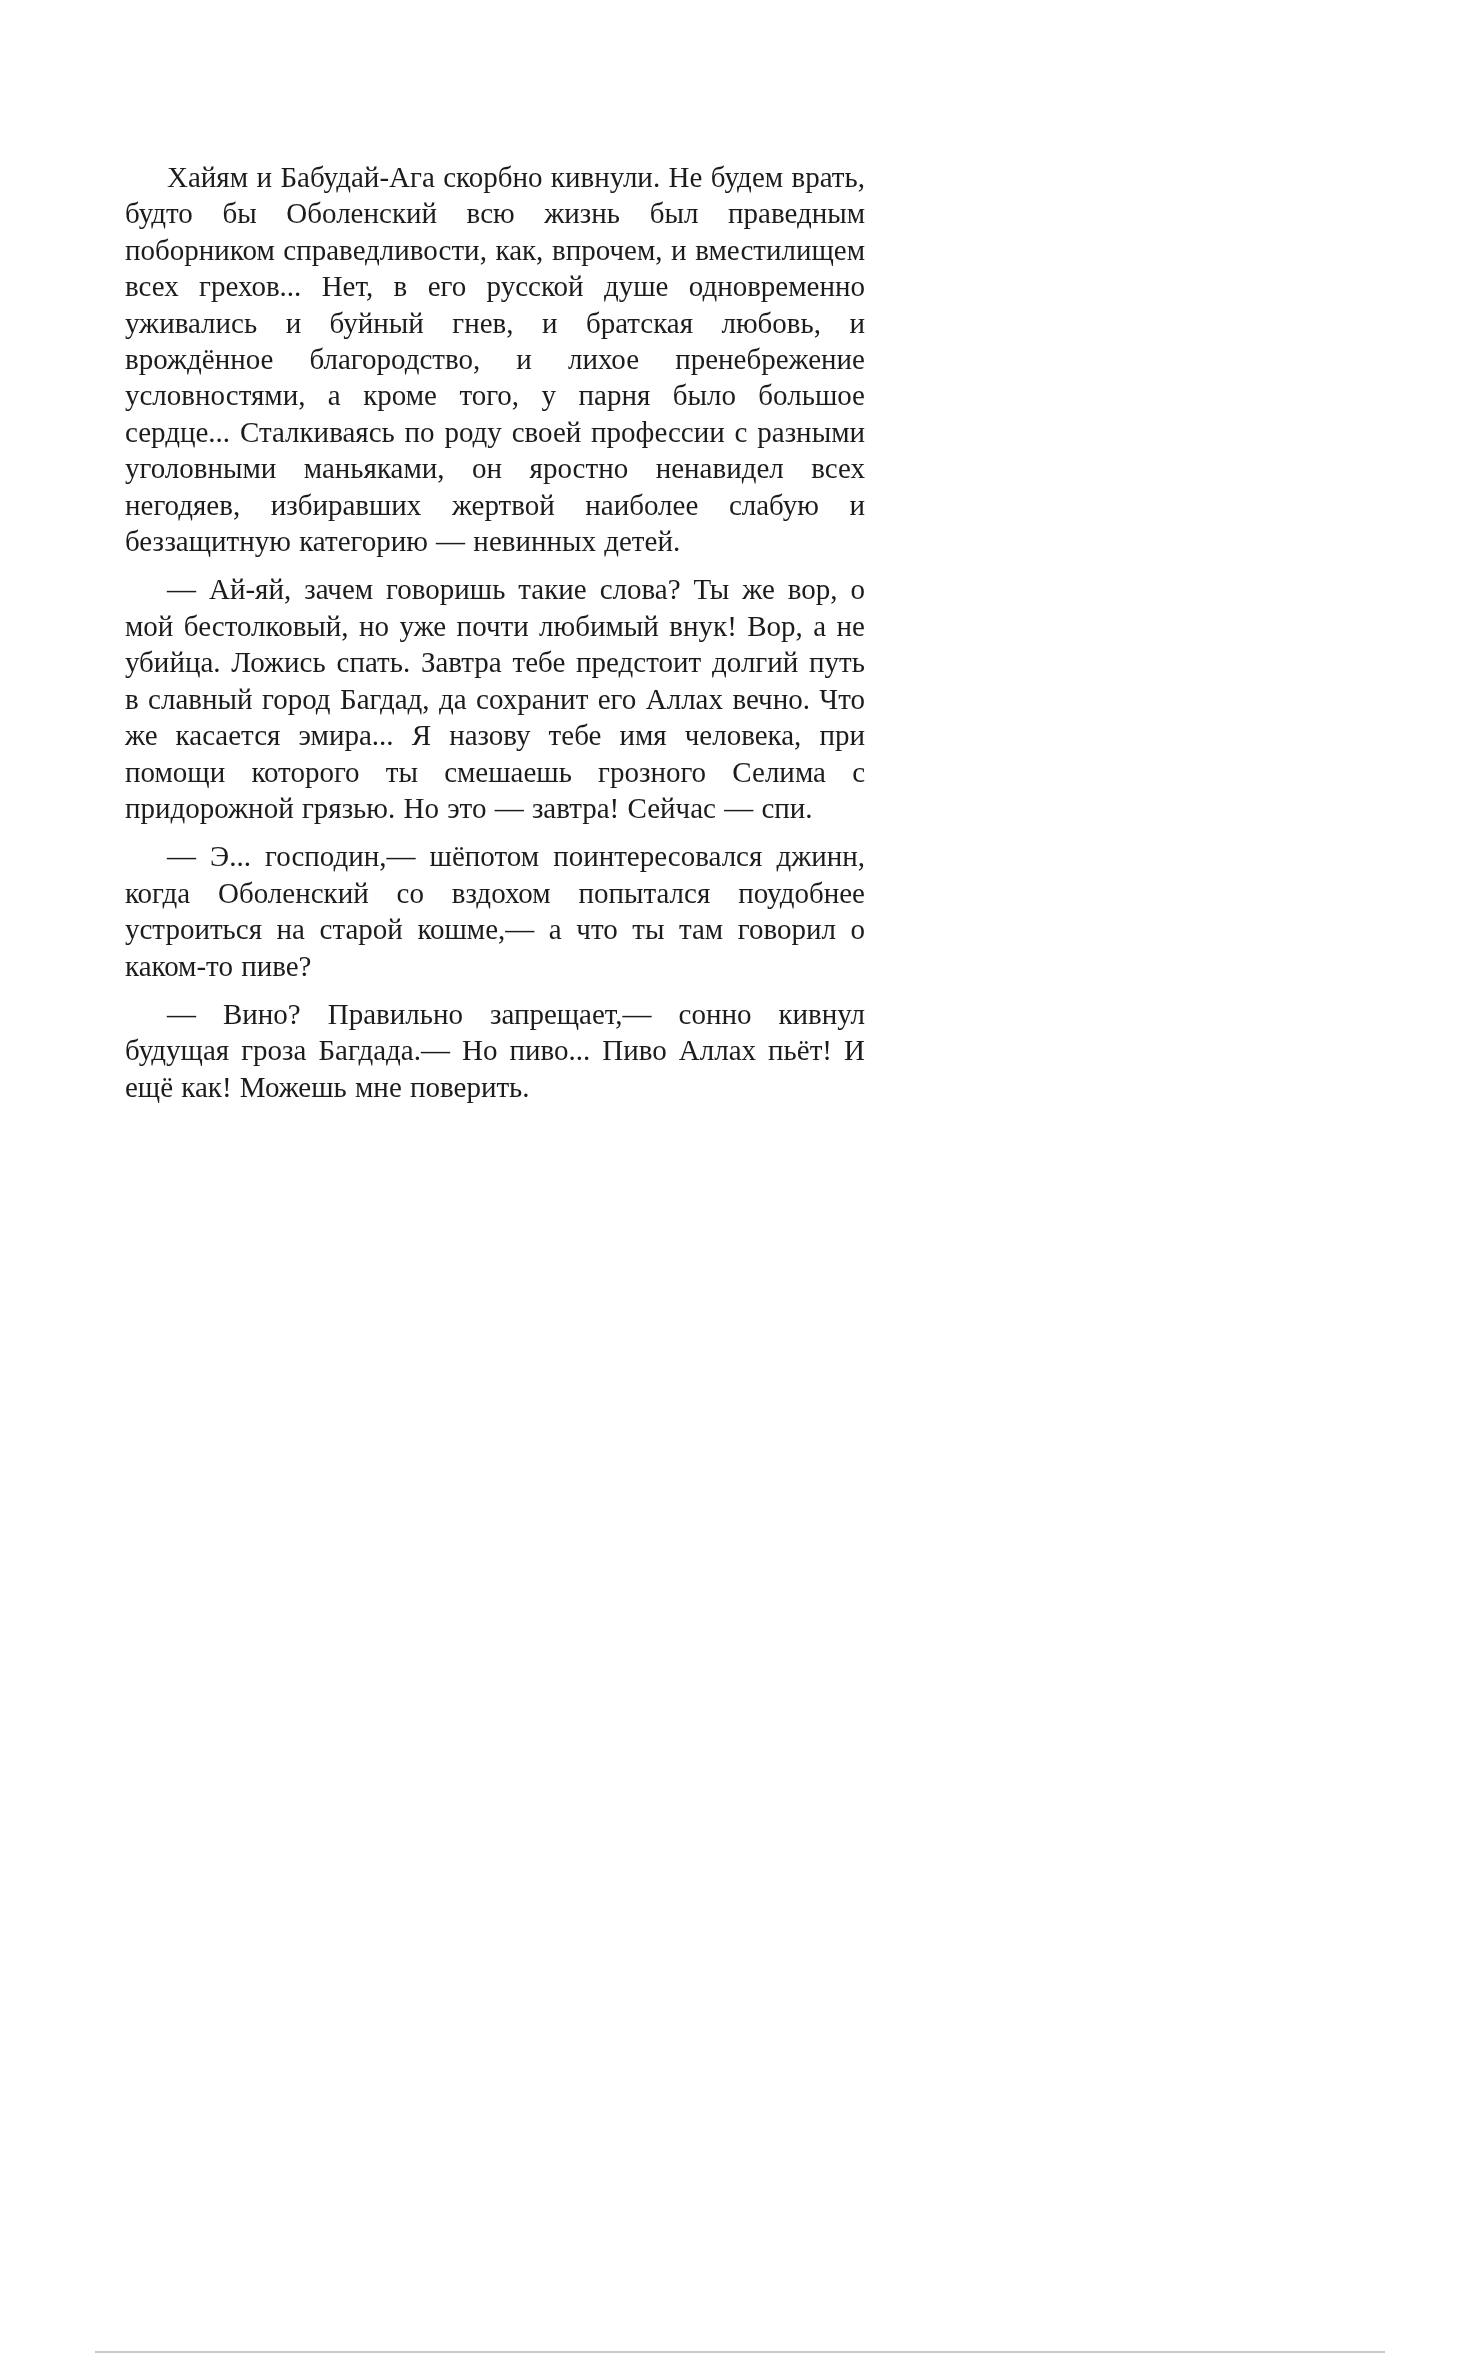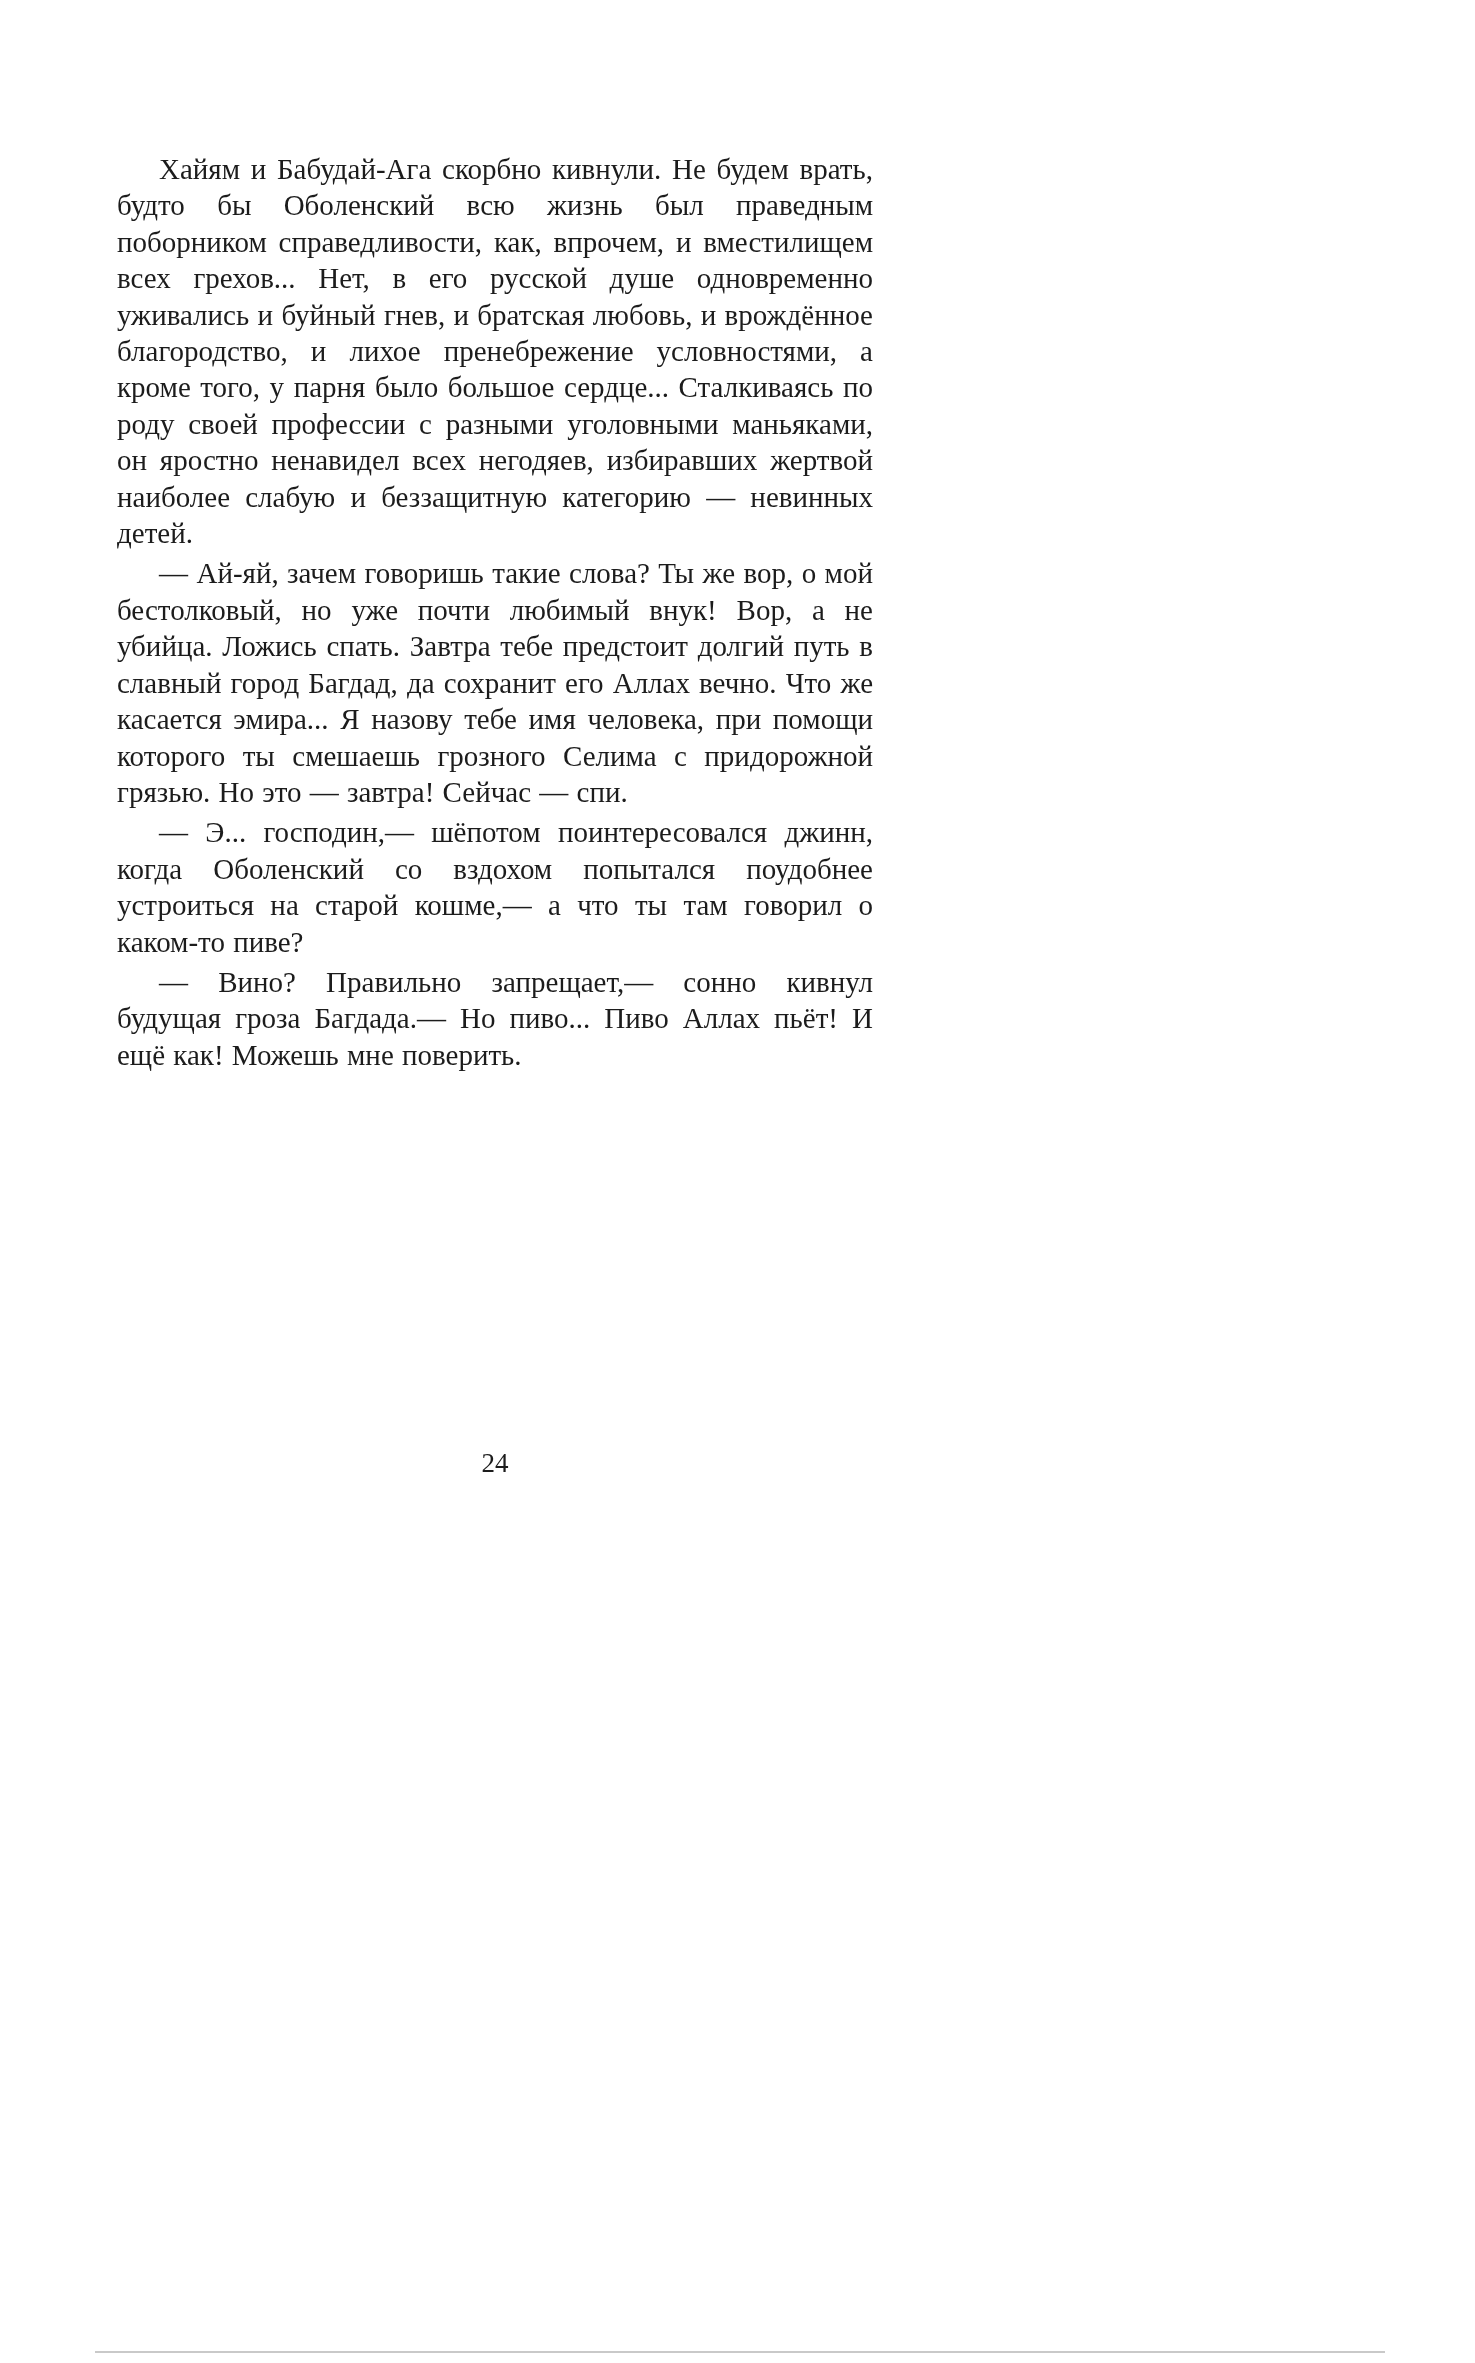--- a/index.html
+++ b/index.html
@@ -26,21 +26,21 @@
       width: 764px;
       color: #1c1c1c;
       font-size: 29px;
       line-height: 36.4px;
       text-align: justify;
       hyphens: auto;
       -webkit-hyphens: auto;
       word-spacing: 1px;
     }
     .text-block p {
-      margin: 4px;
+      margin: 12px;
       padding: 0;
       text-indent: 42px;
     }
     .page-number {
       position: absolute;
       left: 113px;
       top: 1448px;
       width: 764px;
       text-align: center;
       font-size: 27px;
@@ -60,17 +60,16 @@
 
 <div class="page">
 
   <div class="text-block">
     <p>Хайям и Бабудай-Ага скорбно кивнули. Не будем врать, будто бы Оболенский всю жизнь был праведным поборником справедливости, как, впрочем, и вместилищем всех грехов... Нет, в его русской душе одновременно уживались и буйный гнев, и братская любовь, и врождённое благородство, и лихое пренебрежение условностями, а кроме того, у парня было большое сердце... Сталкиваясь по роду своей профессии с разными уголовными маньяками, он яростно ненавидел всех негодяев, избиравших жертвой наиболее слабую и беззащитную категорию — невинных детей.</p>
     <p>— Ай-яй, зачем говоришь такие слова? Ты же вор, о мой бестолковый, но уже почти любимый внук! Вор, а не убийца. Ложись спать. Завтра тебе предстоит долгий путь в славный город Багдад, да сохранит его Аллах вечно. Что же касается эмира... Я назову тебе имя человека, при помощи которого ты смешаешь грозного Селима с придорожной грязью. Но это — завтра! Сейчас — спи.</p>
     <p>— Э... господин,— шёпотом поинтересовался джинн, когда Оболенский со вздохом попытался поудобнее устроиться на старой кошме,— а что ты там говорил о каком-то пиве?</p>
     <p>— Вино? Правильно запрещает,— сонно кивнул будущая гроза Багдада.— Но пиво... Пиво Аллах пьёт! И ещё как! Можешь мне поверить.</p>
   </div>
 
-  <div class="page-number">24</div>
 
   <div class="bottom-line"></div>
 
 </div>
 
 </body></html>

